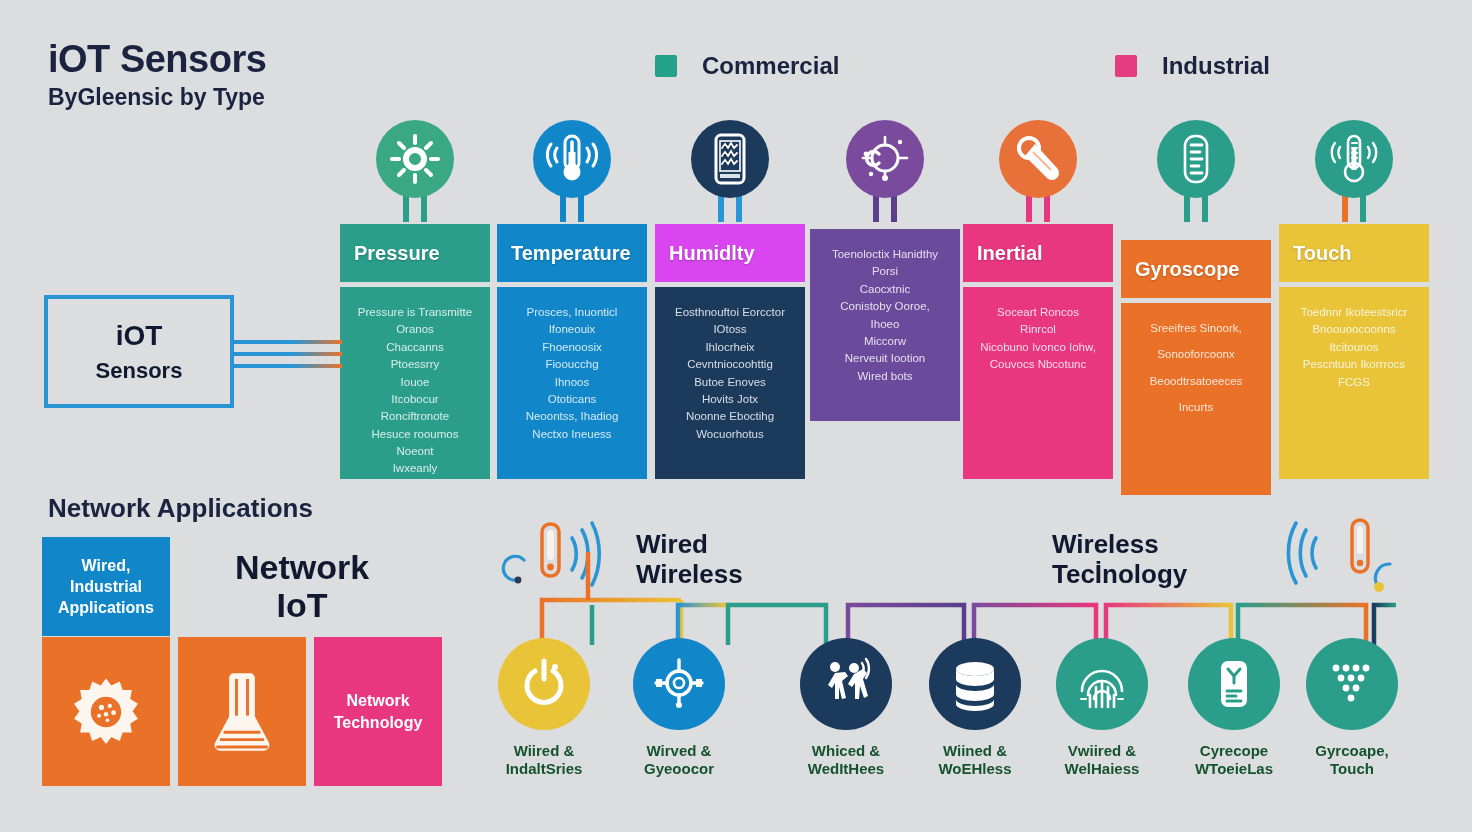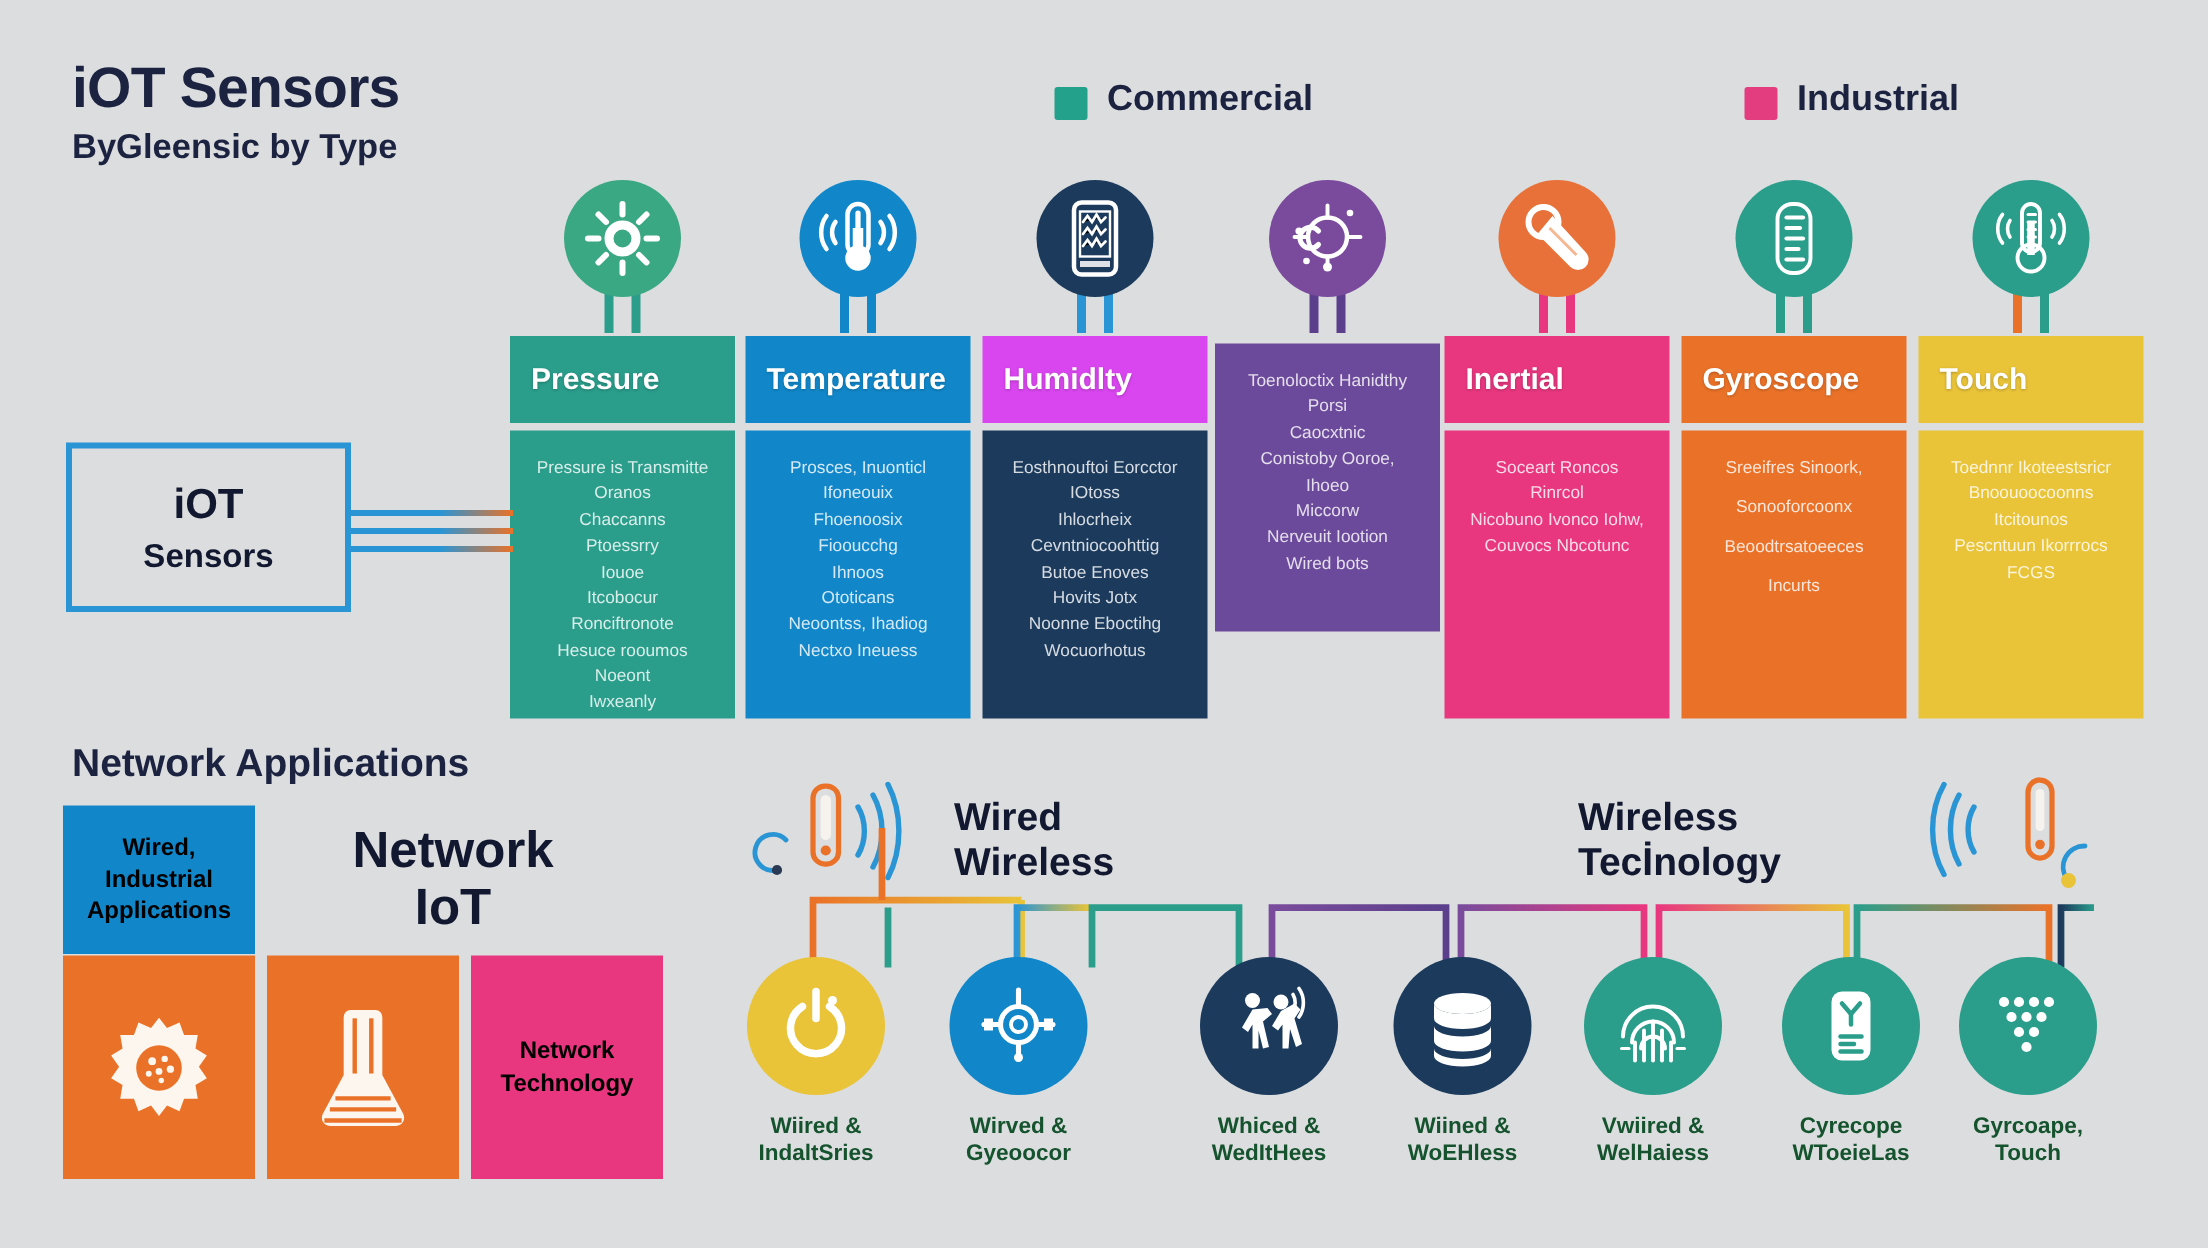--- a/index.html
+++ b/index.html
@@ -14,21 +14,21 @@
   
   .title {
     position: absolute; left: 48px; top: 38px;
     font-size: 38px; font-weight: bold; letter-spacing: -0.5px;
     color: #1b2340;
   }
   .subtitle {
     position: absolute; left: 48px; top: 84px;
     font-size: 23px; font-weight: bold; color: #1b2340;
   }
-  .legend { position: absolute; display: flex; align-items: flex-end; gap: 13px; margin-left: 48px; }
+  .legend { position: absolute; display: flex; align-items: center; gap: 25px; }
   .legend .swatch { width: 22px; height: 22px; border-radius: 2px; }
   .legend .lbl { font-size: 24px; font-weight: bold; color: #1b2340; }
 
   
   .col { position: absolute; top: 224px; width: 150px; }
   .col .head {
     height: 58px; display: flex; align-items: center; padding-left: 14px;
     color: #ffffff; font-size: 20px; font-weight: bold;
     text-shadow: 0 1px 2px rgba(0,0,0,.25);
   }
@@ -57,21 +57,21 @@
     display: flex; flex-direction: column; align-items: center; justify-content: center;
   }
   #iot-box .b1 { font-size: 28px; font-weight: bold; color: #11182f; }
   #iot-box .b2 { font-size: 22px; font-weight: bold; color: #11182f; margin-top: 6px; }
   .feedline { position: absolute; height: 4px; }
 
   
   .sec-title { position: absolute; font-size: 26px; font-weight: bold; color: #1b2340; }
   .tile { position: absolute; display: flex; align-items: center; justify-content: center; }
   .tile .txt {
-    color: #000000; font-size: 16px; font-weight: bold; text-align: center;
+    color: #ffffff; font-size: 16px; font-weight: bold; text-align: center;
     line-height: 1.32; filter: blur(.2px);
   }
   .bigtext {
     position: absolute; font-size: 34px; font-weight: bold; color: #11182f;
     text-align: center; line-height: 1.12;
   }
 
   
   .node { position: absolute; width: 120px; }
   .node .circ {
@@ -265,21 +265,21 @@
               <g stroke="#ffffff" stroke-width="2.8" stroke-linecap="round">
                 <line x1="20" y1="11" x2="31" y2="11"></line>
                 <line x1="20" y1="18" x2="29" y2="18"></line>
                 <line x1="20" y1="25" x2="31" y2="25"></line>
                 <line x1="20" y1="32" x2="28" y2="32"></line>
                 <line x1="20" y1="39" x2="31" y2="39"></line>
               </g>
             </svg>
           </div>
         </div>
-        <div class="head" style="background: rgb(234, 114, 40);">Gyroscope</div>
+        <div class="head" style="background: rgb(234, 114, 40); margin-top: 16px;">Gyroscope</div>
         <div class="body" style="background: rgb(234, 114, 40); gap: 12px;">
           <span>Sreeifres Sinoork,</span>
           <span>Sonooforcoonx</span>
           <span>Beoodtrsatoeeces</span>
           <span>Incurts</span>
         </div>
       </div>
       <div class="col" style="left: 1279px;">
         <div class="bulb" style="top: -104px;">
           <div class="leg l" style="background:#ea7228"></div>

